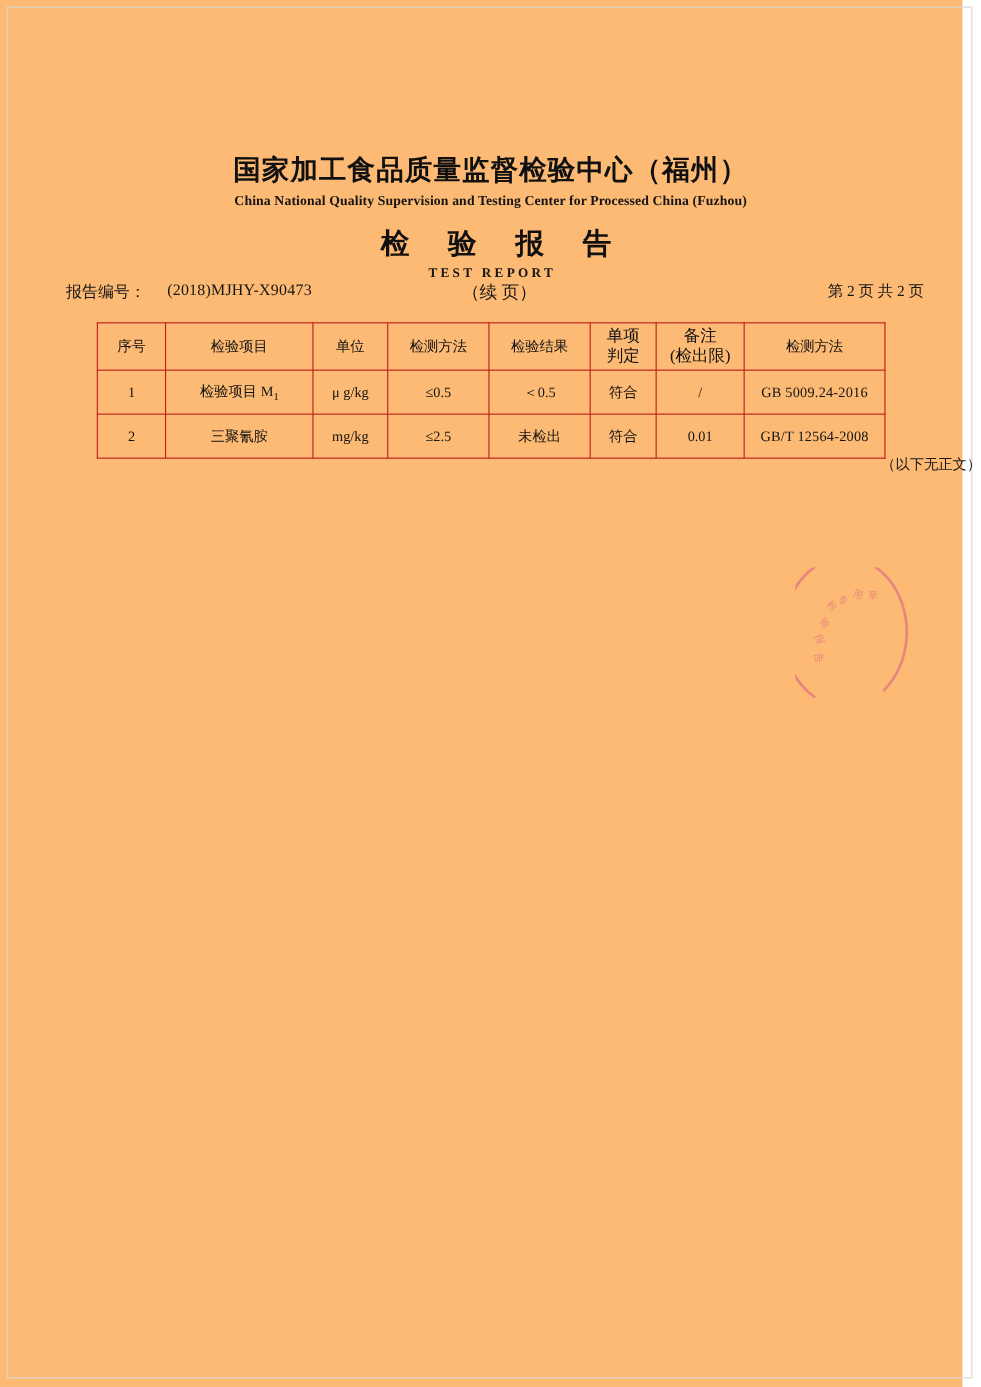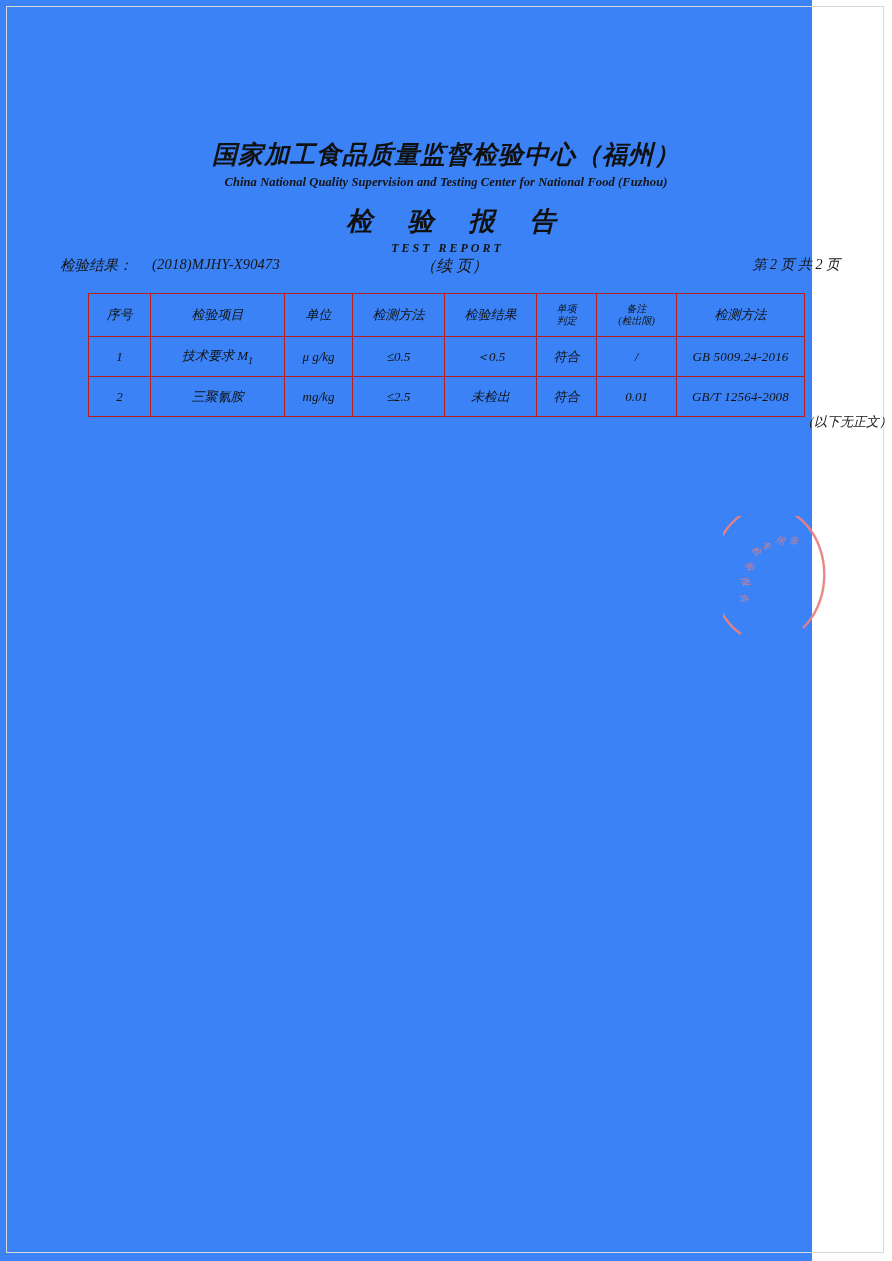--- a/index.html
+++ b/index.html
@@ -11,24 +11,23 @@
     width: 892px;
     height: 1261px;
     font-family: "Liberation Serif", serif;
     color: #111;
     position: relative;
     overflow: hidden;
   }
   .page {
     position: absolute;
     left: 0; top: 0;
-    width: 812px;
+    width: 875px;
     height: 1261px;
-    background: #3b82f6;
-    font-style: italic;
+    background: #fdba74;
   }
   
   .scan-edge {
     position: absolute;
     left: 6px; top: 6px;
     width: 878px; height: 1247px;
     border: 1px solid #d8d8d8;
     box-sizing: border-box;
     pointer-events: none;
   }
@@ -125,21 +124,21 @@
     height: 42px;
     font-weight: normal;
     line-height: 1.15;
   }
   table.report tbody td {
     height: 39px;
     font-weight: normal;
   }
   .th-sub {
     display: block;
-    font-size: 10px;
+    font-size: 15px;
     line-height: 1.2;
   }
   .cell-left {
     text-align: left;
     padding-left: 10px;
   }
   .sub {
     font-size: 9.5px;
     vertical-align: sub;
   }
@@ -168,27 +167,27 @@
   .stamp svg { display: block; }
 </style>
 </head>
 <body>
 
 <div class="page">
   <div class="scan-edge"></div>
 
   <div class="header">
     <div class="org-cn">国家加工食品质量监督检验中心（福州）</div>
-    <div class="org-en">China National Quality Supervision and Testing Center for National Food (Fuzhou)</div>
+    <div class="org-en">China National Quality Supervision and Testing Center for Processed China (Fuzhou)</div>
     <div class="doc-title-cn">检 验 报 告</div>
     <div class="doc-title-en">TEST   REPORT</div>
   </div>
 
   <div class="meta-row">
-    <span class="meta-label">检验结果：</span>
+    <span class="meta-label">报告编号：</span>
     <span class="meta-value">(2018)MJHY-X90473</span>
     <span class="meta-cont">（续 页）</span>
     <span class="meta-pages">第 2 页  共 2 页</span>
   </div>
 
   <table class="report">
     <colgroup>
       <col style="width:62px">
       <col style="width:134px">
       <col style="width:68px">
@@ -212,21 +211,21 @@
         <th>
           <span class="th-sub">备注</span>
           <span class="th-sub">(检出限)</span>
         </th>
         <th>检测方法</th>
       </tr>
     </thead>
     <tbody>
       <tr>
         <td>1</td>
-        <td class="cell-left"><span>技术要求 M</span><span class="sub">1</span></td>
+        <td class="cell-left"><span>检验项目 M</span><span class="sub">1</span></td>
         <td>μ g/kg</td>
         <td>≤0.5</td>
         <td>＜0.5</td>
         <td>符合</td>
         <td>/</td>
         <td class="mono-ish">GB 5009.24-2016</td>
       </tr>
       <tr>
         <td>2</td>
         <td class="cell-left"><span>三聚氰胺</span></td>

